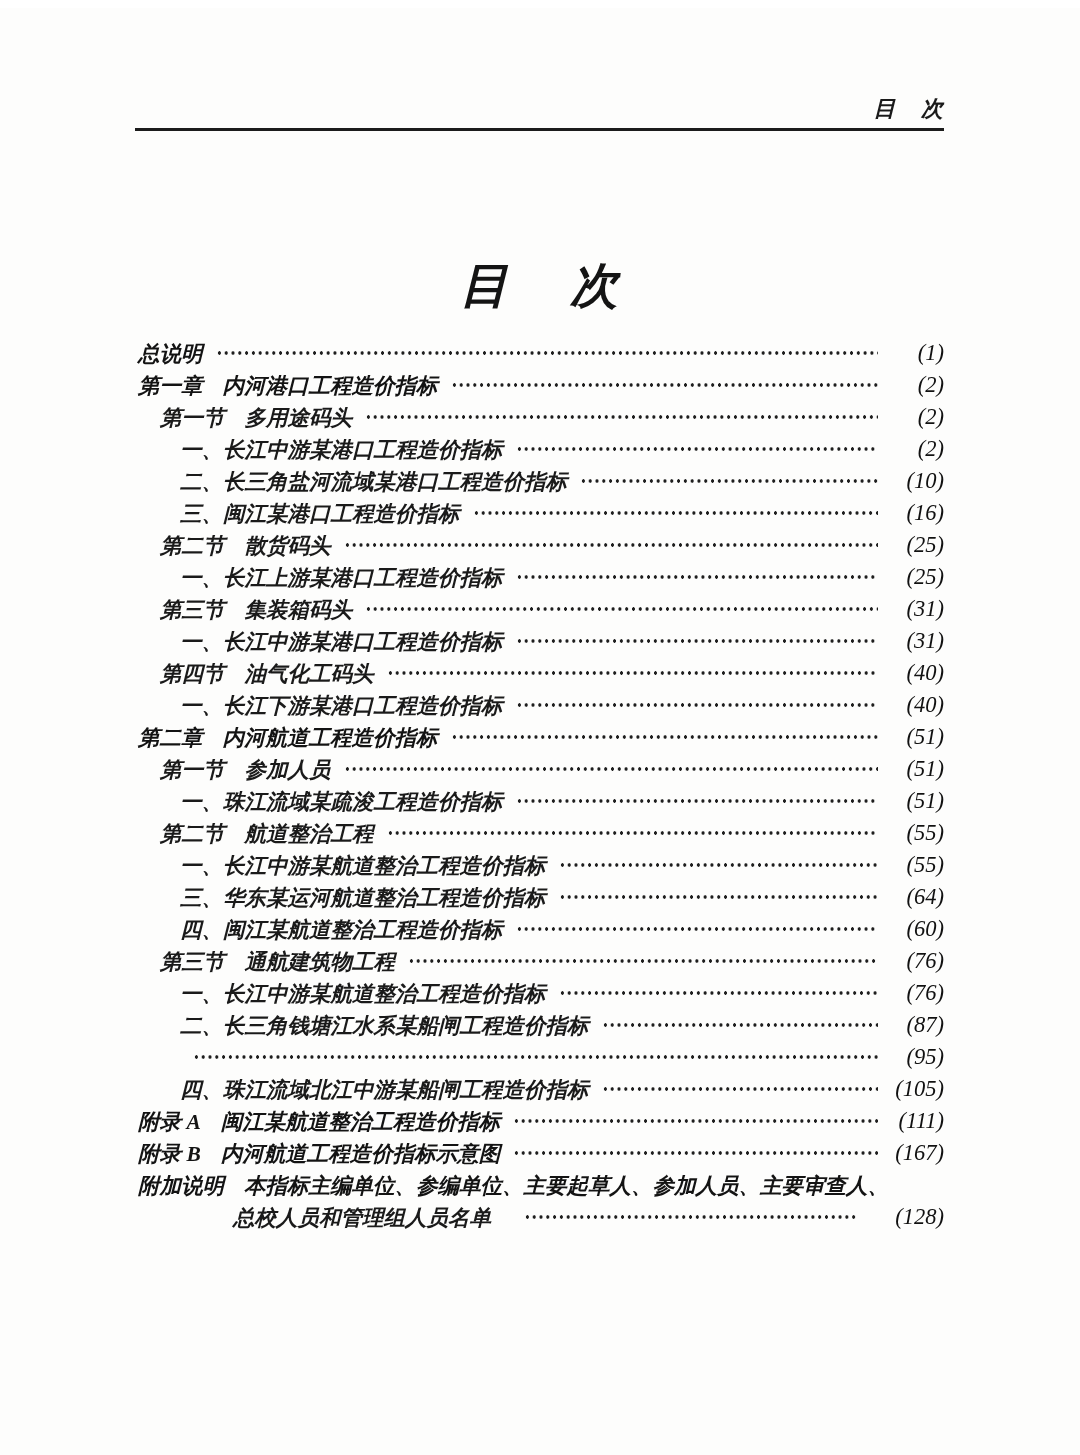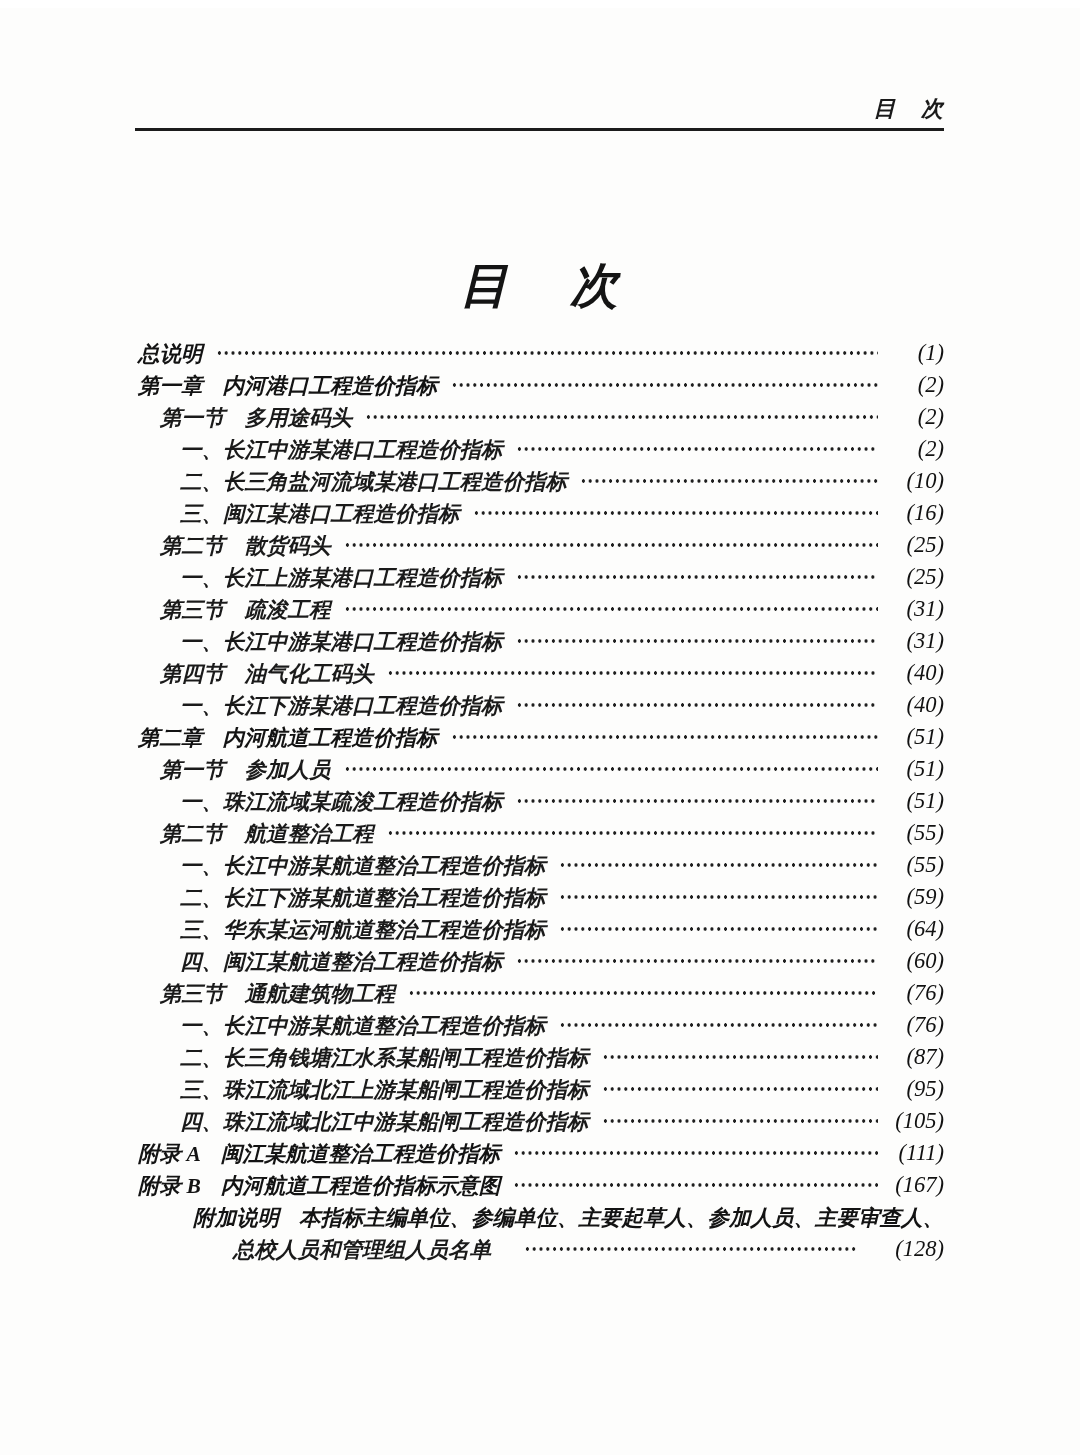--- a/index.html
+++ b/index.html
@@ -58,21 +58,21 @@
   }
   .toc-row {
     display: flex;
     align-items: center;
     height: 32px;
     font-size: 21.5px;
     font-weight: 600;
     white-space: nowrap;
     color: #1a1a1a;
   }
-  .toc-row.lvl0 { font-weight: 700; color: #131313; justify-content: flex-end; }
+  .toc-row.lvl0 { font-weight: 700; color: #131313; }
   .toc-row.lvl1 { padding-left: 22px; justify-content: center; }
   .toc-row.lvl2 { padding-left: 42px; }
   .toc-row.cont { padding-left: 95px; gap: 20px; }
   .toc-entry-title { margin-left: 20px; }
   .toc-row.no-label .toc-entry-title { margin-left: 0; }
   .toc-leader {
     flex: 1;
     height: 32px;
     margin: 0 8px 0 13px;
     background-image: radial-gradient(circle, #1e1e1e 1.5px, rgba(0,0,0,0) 1.9px);
@@ -144,21 +144,21 @@
       <span class="toc-page">(25)</span>
     </div>
       <div class="toc-row lvl2">
       <span class="toc-entry-label">一、长江上游某港口工程造价指标</span>
 
       <span class="toc-leader"></span>
       <span class="toc-page">(25)</span>
     </div>
       <div class="toc-row lvl1">
       <span class="toc-entry-label">第三节</span>
-      <span class="toc-entry-title">疏浚工程</span>
+      <span class="toc-entry-title">集装箱码头</span>
       <span class="toc-leader"></span>
       <span class="toc-page">(31)</span>
     </div>
       <div class="toc-row lvl2">
       <span class="toc-entry-label">一、长江中游某港口工程造价指标</span>
 
       <span class="toc-leader"></span>
       <span class="toc-page">(31)</span>
     </div>
       <div class="toc-row lvl1">
@@ -197,26 +197,20 @@
       <span class="toc-leader"></span>
       <span class="toc-page">(55)</span>
     </div>
       <div class="toc-row lvl2">
       <span class="toc-entry-label">一、长江中游某航道整治工程造价指标</span>
 
       <span class="toc-leader"></span>
       <span class="toc-page">(55)</span>
     </div>
       <div class="toc-row lvl2">
-      <span class="toc-entry-label">二、长江下游某航道整治工程造价指标</span>
-
-      <span class="toc-leader"></span>
-      <span class="toc-page">(59)</span>
-    </div>
-      <div class="toc-row lvl2">
       <span class="toc-entry-label">三、华东某运河航道整治工程造价指标</span>
 
       <span class="toc-leader"></span>
       <span class="toc-page">(64)</span>
     </div>
       <div class="toc-row lvl2">
       <span class="toc-entry-label">四、闽江某航道整治工程造价指标</span>
 
       <span class="toc-leader"></span>
       <span class="toc-page">(60)</span>
@@ -233,21 +227,20 @@
       <span class="toc-leader"></span>
       <span class="toc-page">(76)</span>
     </div>
       <div class="toc-row lvl2">
       <span class="toc-entry-label">二、长三角钱塘江水系某船闸工程造价指标</span>
 
       <span class="toc-leader"></span>
       <span class="toc-page">(87)</span>
     </div>
       <div class="toc-row lvl2">
-      <span class="toc-entry-label">三、珠江流域北江上游某船闸工程造价指标</span>
 
       <span class="toc-leader"></span>
       <span class="toc-page">(95)</span>
     </div>
       <div class="toc-row lvl2">
       <span class="toc-entry-label">四、珠江流域北江中游某船闸工程造价指标</span>
 
       <span class="toc-leader"></span>
       <span class="toc-page">(105)</span>
     </div>

